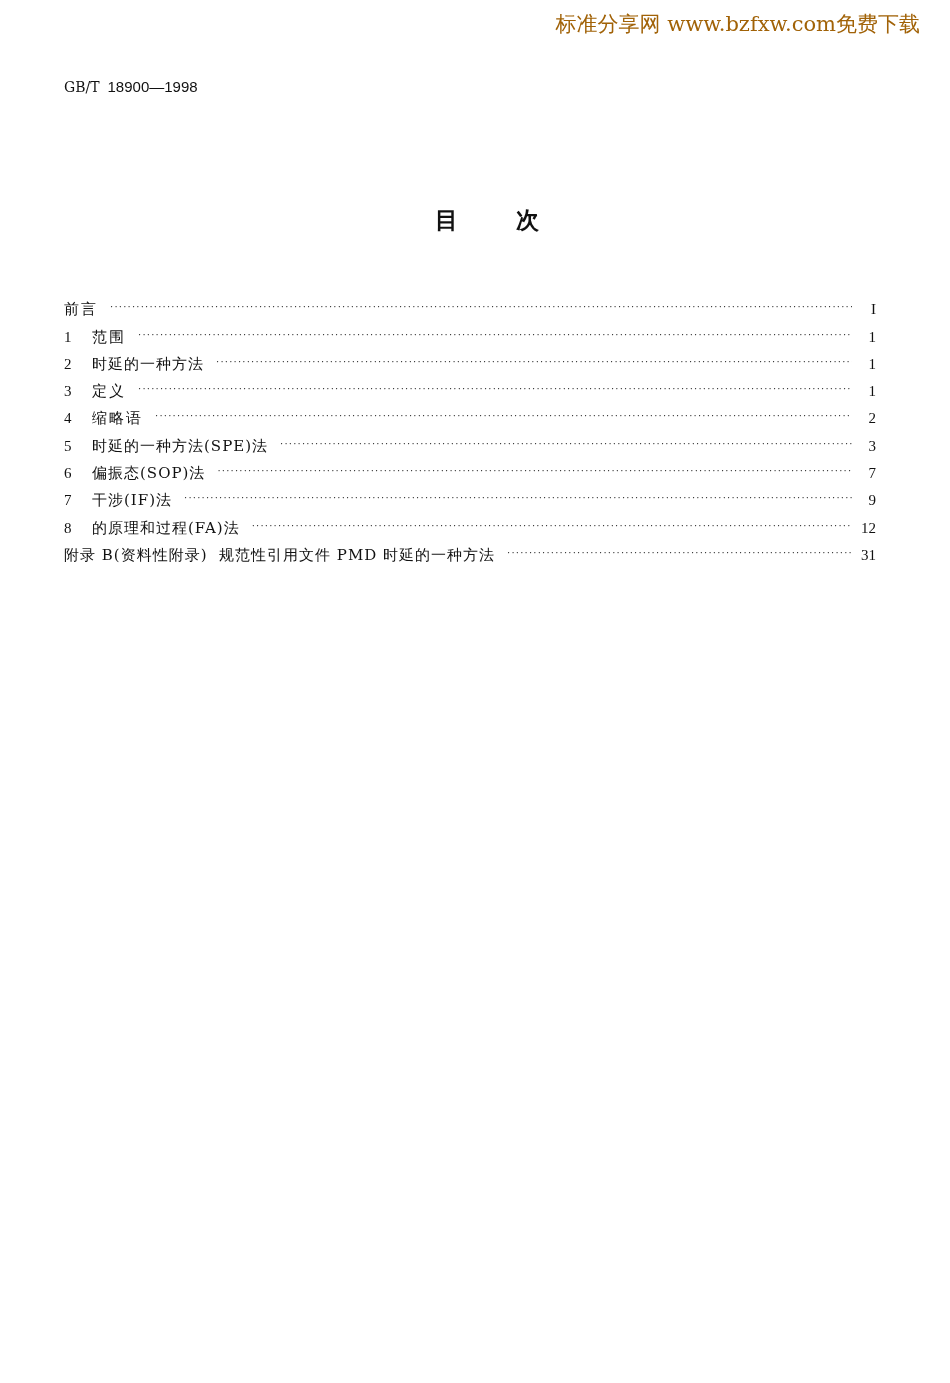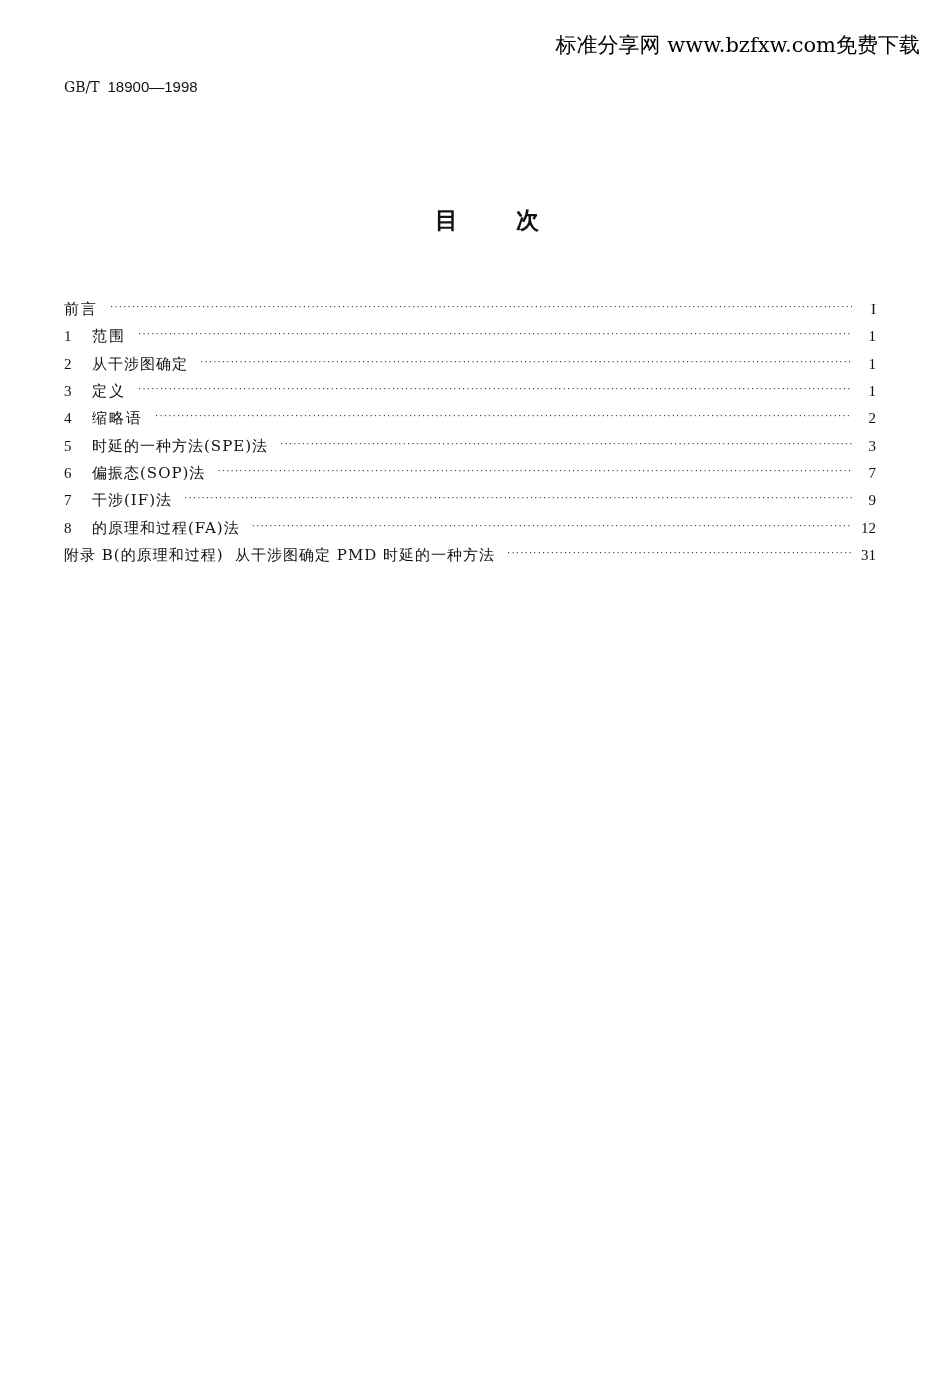--- a/index.html
+++ b/index.html
@@ -10,25 +10,25 @@
     body {
       width: 950px;
       height: 1383px;
       position: relative;
       overflow: hidden;
       font-family: "DejaVu Serif", "Liberation Serif", serif;
       color: #111111;
     }
     .watermark {
       position: absolute;
-      top: 31px;
+      top: 10px;
       right: 30px;
       font-family: "DejaVu Serif", "Liberation Serif", serif;
       font-size: 21px;
-      color: #000000;
+      color: #a16207;
       letter-spacing: 0px;
       white-space: nowrap;
     }
     .std-number {
       position: absolute;
       top: 78px;
       left: 64px;
       font-size: 14px;
       font-weight: bold;
       white-space: nowrap;
@@ -62,21 +62,21 @@
       width: 58px;
     }
     .toc {
       position: absolute;
       top: 296px;
       left: 64px;
       width: 812px;
     }
     .toc-row {
       display: flex;
-      align-items: center;
+      align-items: flex-end;
       height: 27.3px;
       font-size: 15px;
       line-height: 27px;
       white-space: nowrap;
     }
     .toc-row .num {
       display: inline-block;
       width: 28px;
       font-family: "Liberation Serif", serif;
     }
@@ -127,21 +127,21 @@
     <span class="page">I</span>
   </div>
   <div class="toc-row">
     <span class="num">1</span>
     <span class="label wide">范围</span>
     <span class="leader"></span>
     <span class="page">1</span>
   </div>
   <div class="toc-row">
     <span class="num">2</span>
-    <span class="label">从干涉图确定</span>
+    <span class="label">时延的一种方法</span>
     <span class="leader"></span>
     <span class="page">1</span>
   </div>
   <div class="toc-row">
     <span class="num">3</span>
     <span class="label wide">定义</span>
     <span class="leader"></span>
     <span class="page">1</span>
   </div>
   <div class="toc-row">
@@ -168,17 +168,17 @@
     <span class="leader"></span>
     <span class="page">9</span>
   </div>
   <div class="toc-row">
     <span class="num">8</span>
     <span class="label">的原理和过程(FA)法</span>
     <span class="leader"></span>
     <span class="page">12</span>
   </div>
   <div class="toc-row">
-    <span class="label" style="white-space:pre;">附录 B(的原理和过程)  从干涉图确定 PMD 时延的一种方法</span>
+    <span class="label" style="white-space:pre;">附录 B(资料性附录)  规范性引用文件 PMD 时延的一种方法</span>
     <span class="leader"></span>
     <span class="page">31</span>
   </div>
 </div>
 
 </body></html>

